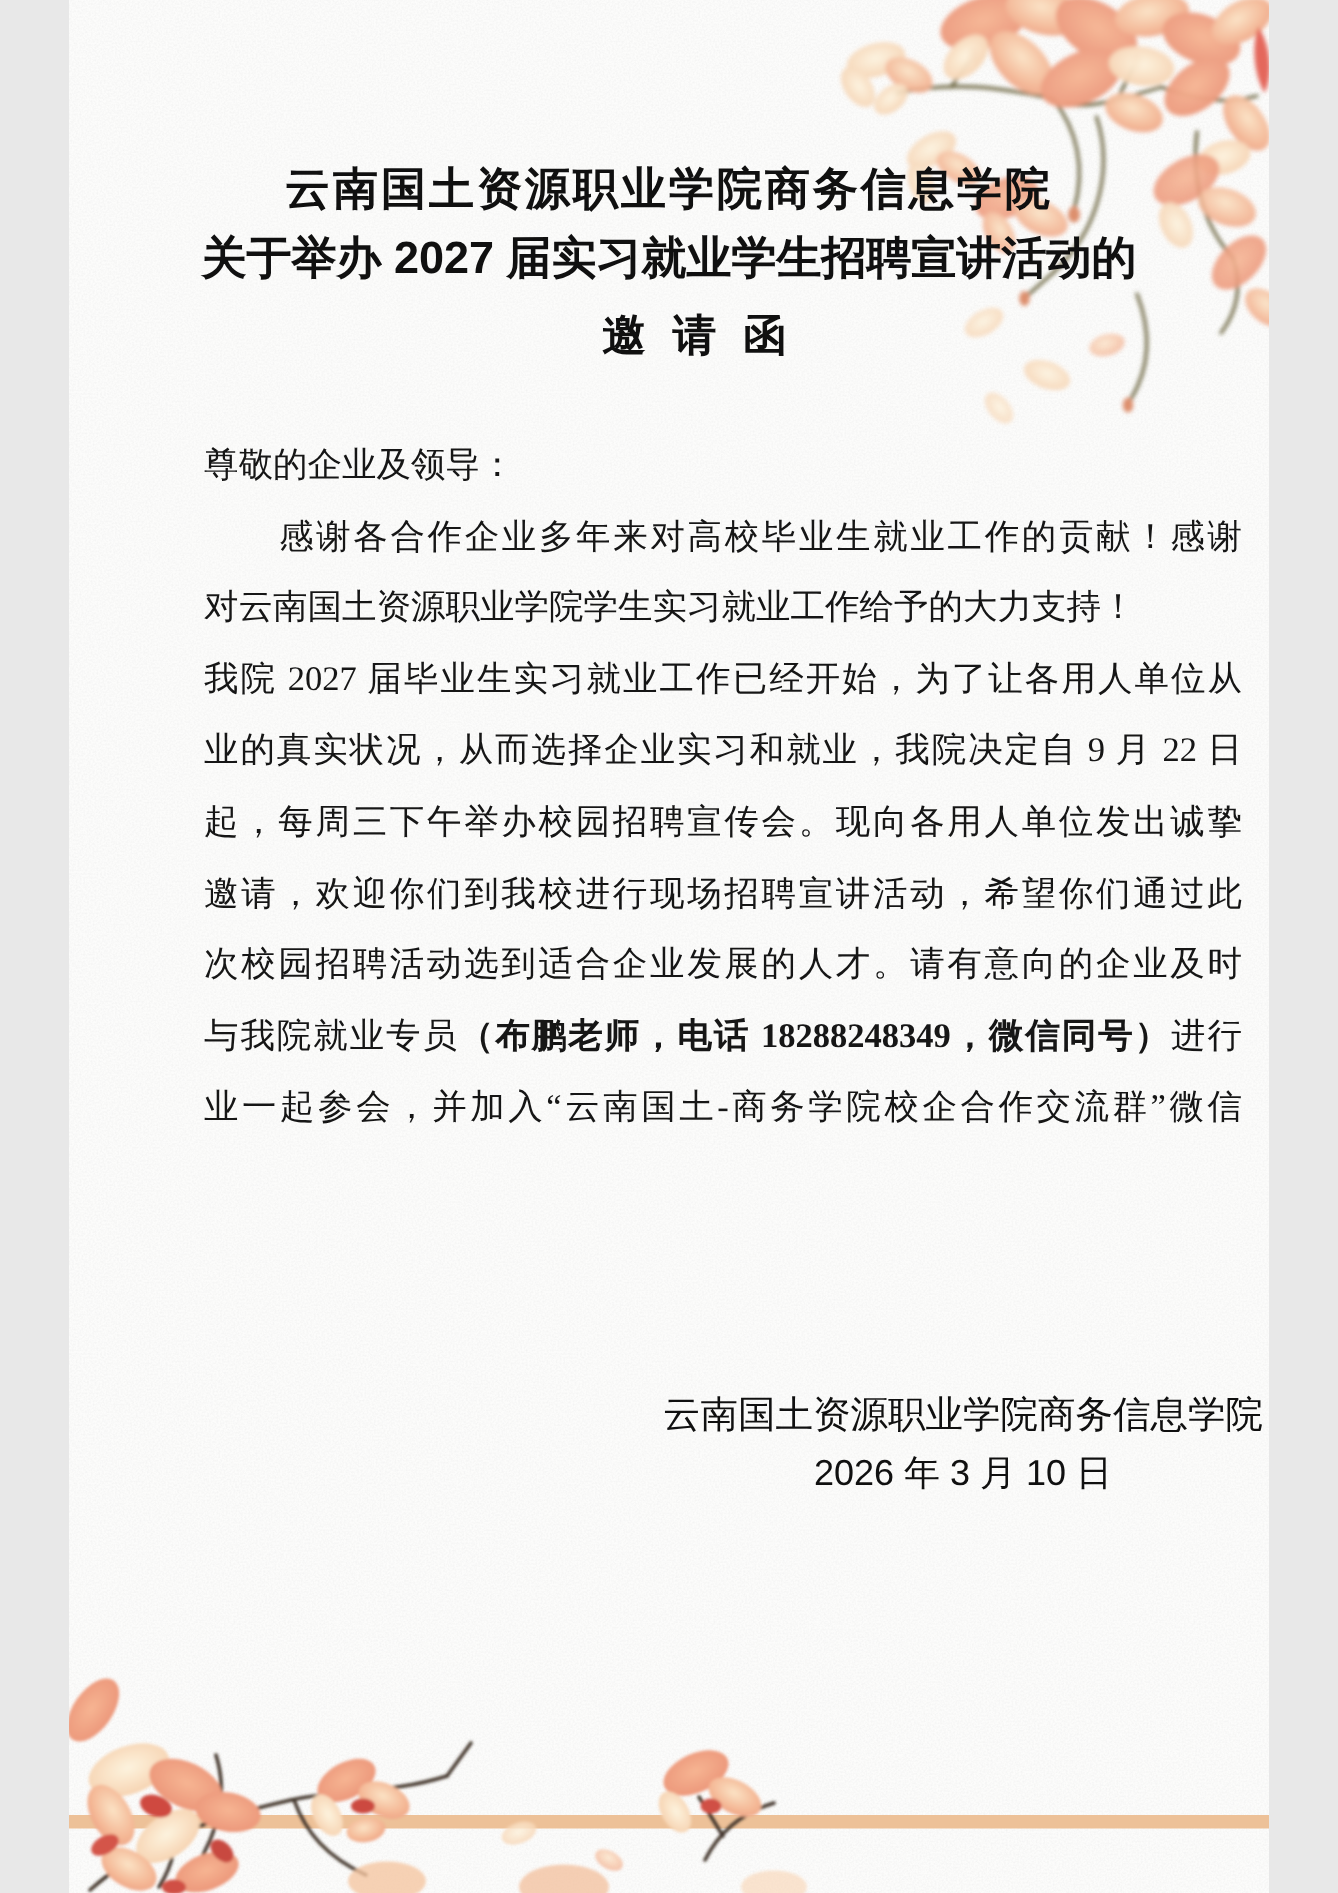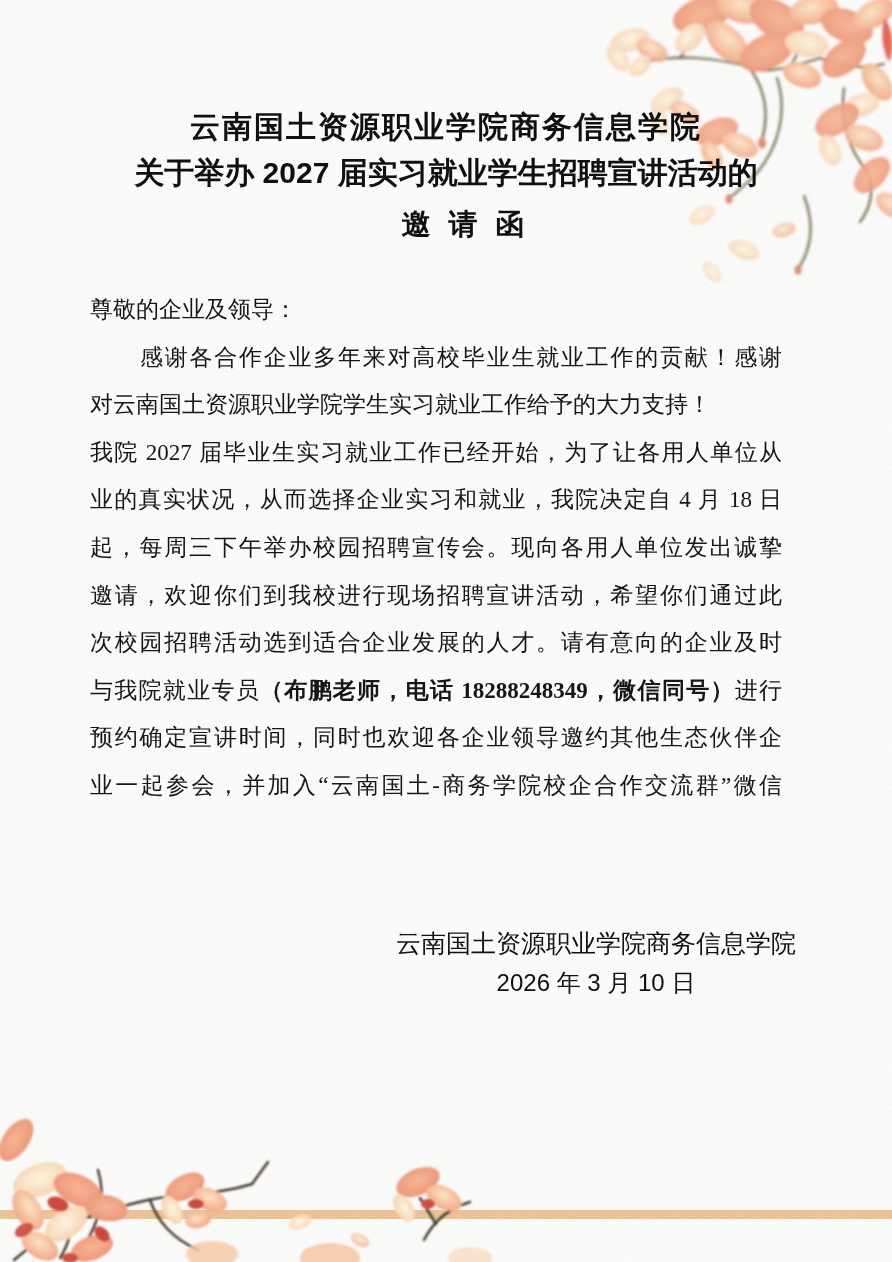--- a/index.html
+++ b/index.html
@@ -1,17 +1,17 @@
 <!DOCTYPE html>
 <html lang="zh"><head>
 <meta charset="utf-8">
 <style>
   html,body{margin:0;padding:0;background:#e8e8e8;}
   .page{
-    position:relative;width:892px;height:1262px;margin:0 auto;
+    position:relative;width:800px;height:1262px;margin:0 auto;
     background:#fcfcfb;overflow:hidden;
     font-family:"Liberation Serif",serif;color:#161616;
   }
   .paper-texture{position:absolute;left:0;top:0;z-index:0;}
   .flowers-tr{position:absolute;top:0;right:0;z-index:1;}
   .divider{position:absolute;left:0;top:1210px;width:892px;height:9px;z-index:1;}
   .flowers-bl{position:absolute;left:0;bottom:0;z-index:2;}
   .content{position:absolute;left:0;top:0;width:100%;height:100%;z-index:3;}
 
   .title{
@@ -216,26 +216,25 @@
       <div class="t-line t3">邀 请 函</div>
     </div>
 
     <div class="body-text">
       <div class="line nofill salutation">尊敬的企业及领导：</div>
       <div>
 
       <div class="line indent"><span>感谢各合作企业多年来对高校毕业生就业工作的贡献！感谢</span><b></b><span></span></div>
           <div class="line nofill"><span>对云南国土资源职业学院学生实习就业工作给予的大力支持！</span><b></b><span></span></div>
           <div class="line"><span>我院 2027 届毕业生实习就业工作已经开始，为了让各用人单位从</span><b></b><span></span></div>
-          <div class="line"><span>业的真实状况，从而选择企业实习和就业，我院决定自 4 月 18 日</span><b></b><span></span></div>
+          <div class="line"><span>业的真实状况，从而选择企业实习和就业，我院决定自 9 月 22 日</span><b></b><span></span></div>
           <div class="line"><span>起，每周三下午举办校园招聘宣传会。现向各用人单位发出诚挚</span><b></b><span></span></div>
           <div class="line"><span>邀请，欢迎你们到我校进行现场招聘宣讲活动，希望你们通过此</span><b></b><span></span></div>
           <div class="line"><span>次校园招聘活动选到适合企业发展的人才。请有意向的企业及时</span><b></b><span></span></div>
           <div class="line"><span>与我院就业专员</span><b>（布鹏老师，电话 18288248349，微信同号）</b><span>进行</span></div>
-          <div class="line"><span>预约确定宣讲时间，同时也欢迎各企业领导邀约其他生态伙伴企</span><b></b><span></span></div>
           <div class="line"><span>业一起参会，并加入“云南国土-商务学院校企合作交流群”微信</span><b></b><span></span></div>
         </div>
     </div>
 
     <div class="signoff">
       <div class="signature">云南国土资源职业学院商务信息学院</div>
       <div class="date">2026 年 3 月 10 日</div>
     </div>
 
   </div>

